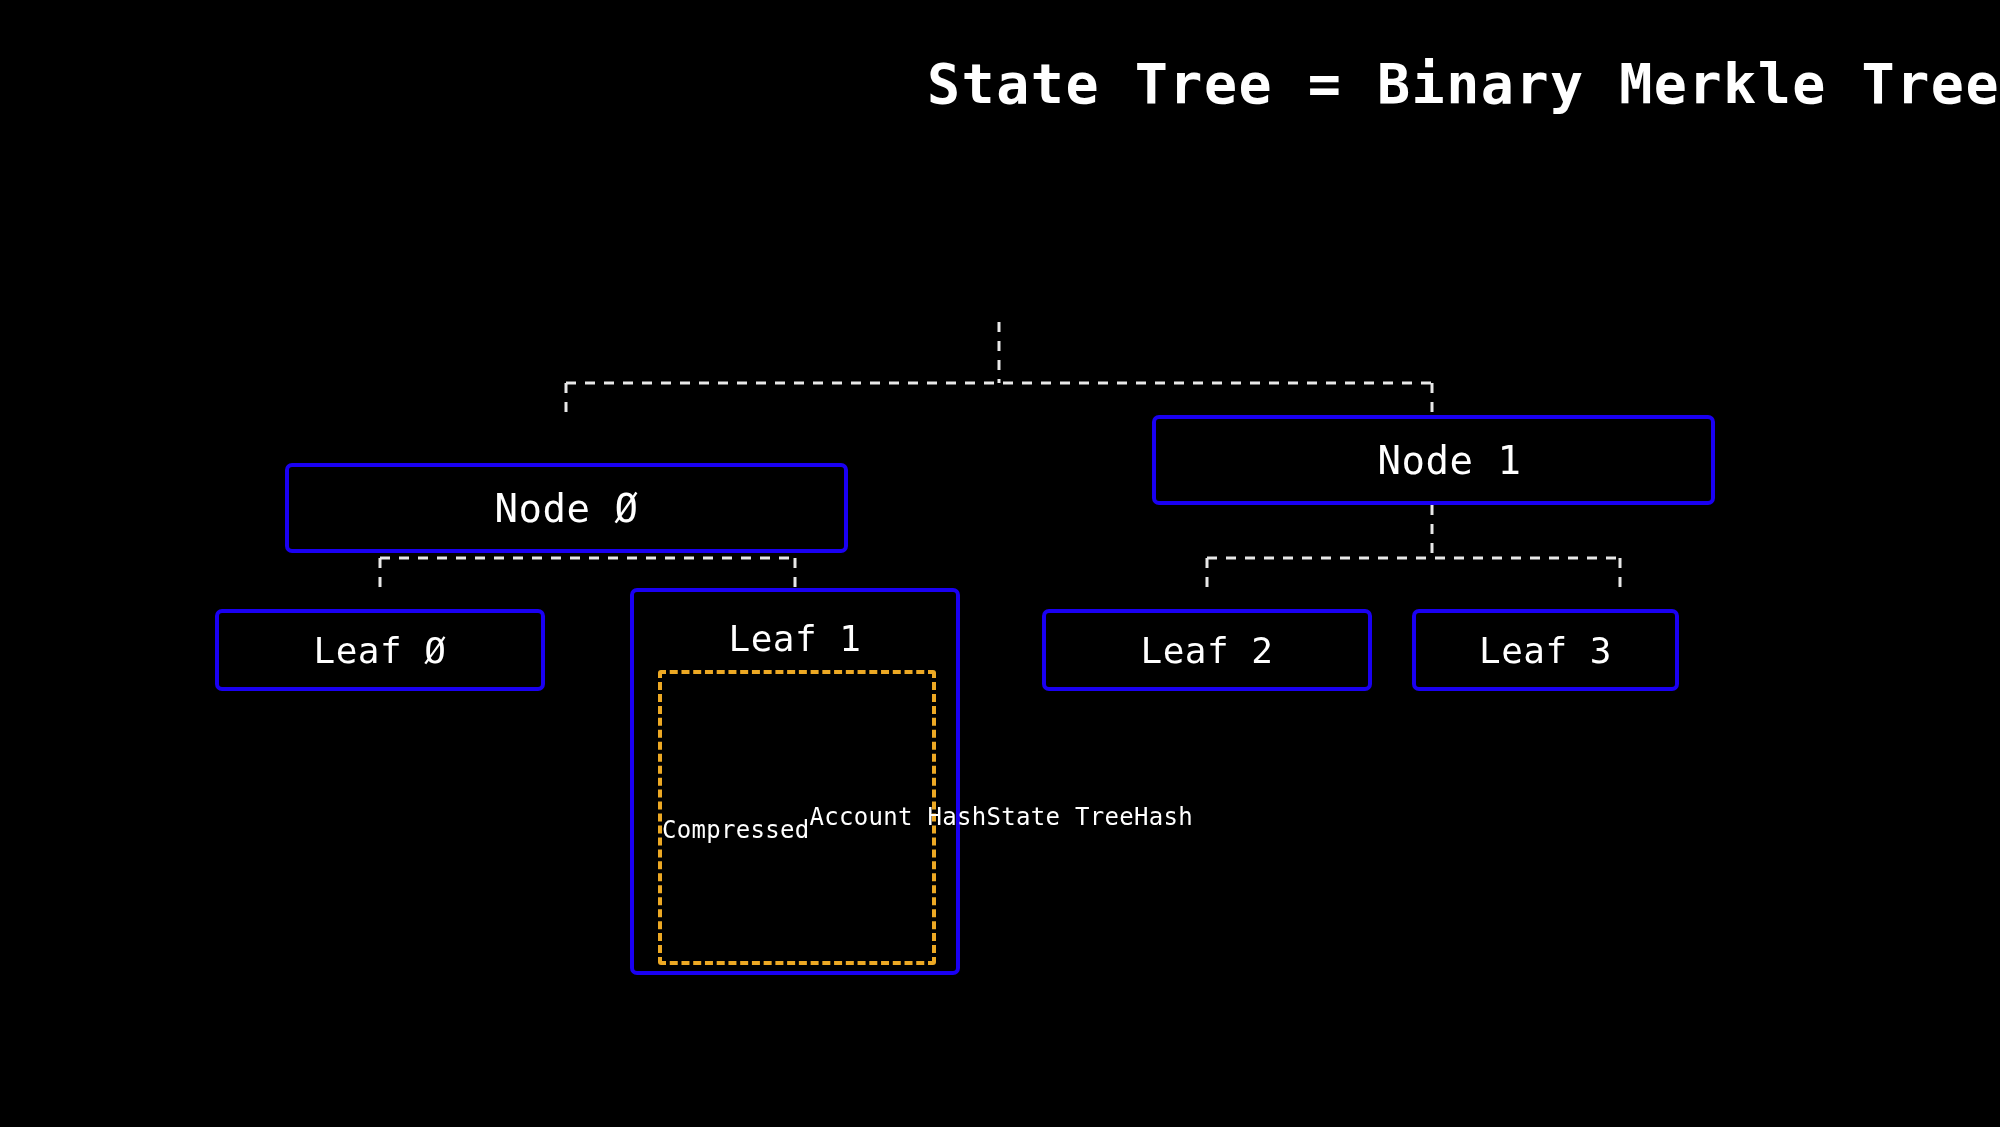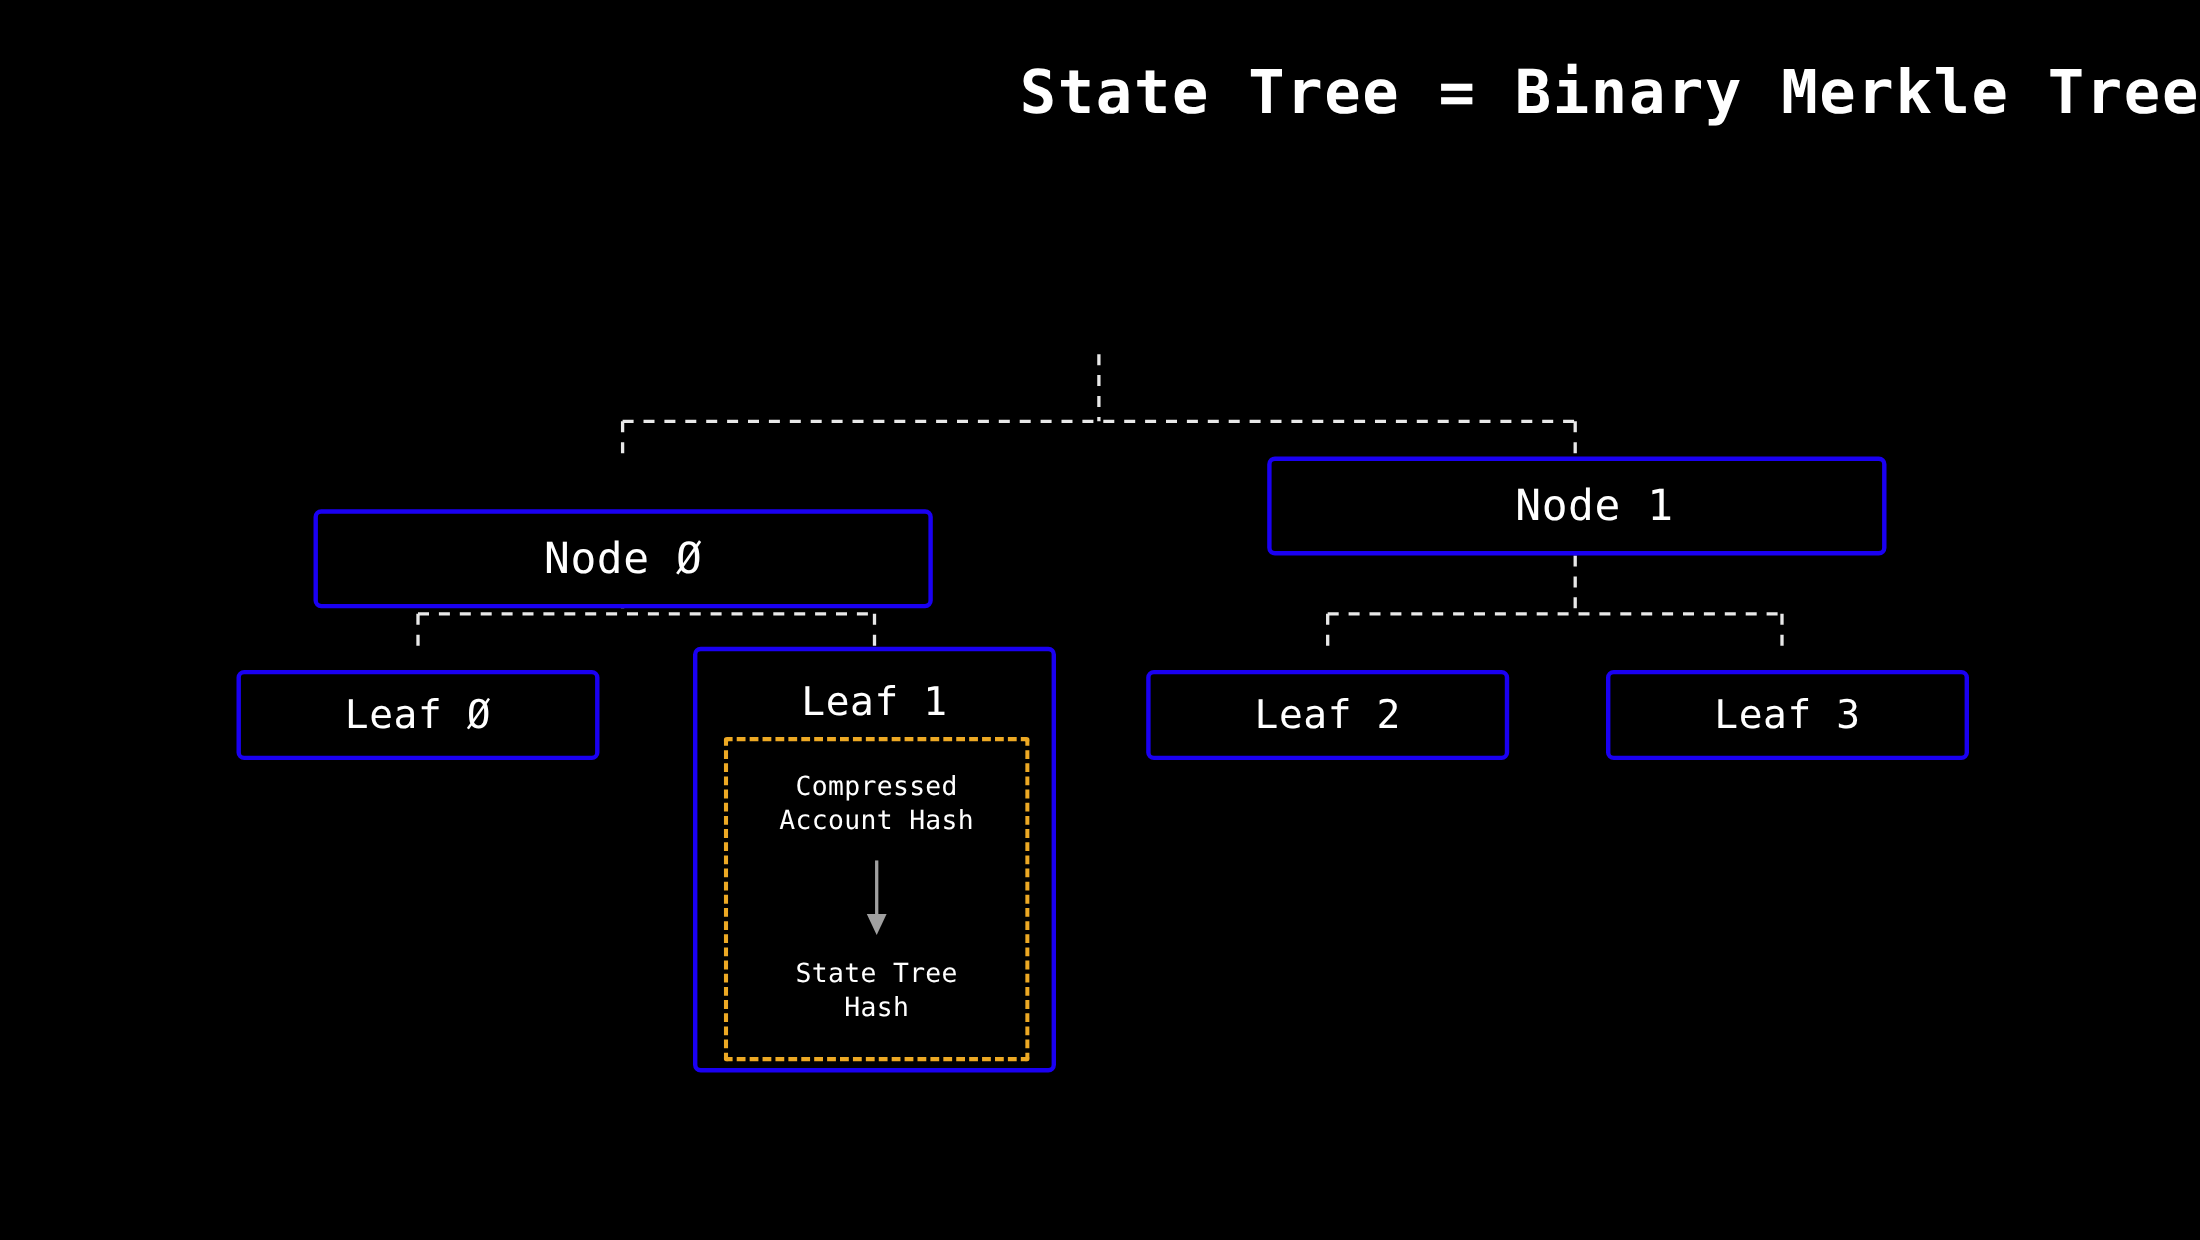--- a/index.html
+++ b/index.html
@@ -107,21 +107,21 @@
     box-sizing: border-box;
     position: absolute;
     left: 24px;
     top: 78px;
     width: 278px;
     height: 295px;
     border: 4px dashed #eda924;
     border-radius: 3px;
     background: #000000;
     display: flex;
-    flex-direction: column;
+    flex-direction: row;
     align-items: center;
     justify-content: flex-start;
   }
   .hash-text {
     width: 100%;
     text-align: center;
     color: #ffffff;
     font-family: "DejaVu Sans Mono", "Liberation Mono", monospace;
     font-size: 24px;
     line-height: 31px;
@@ -191,17 +191,17 @@
 
       <div class="hash-text hash-text-bottom">State Tree</div>
       <div class="hash-text">Hash</div>
     </div>
   </div>
 
   <div class="node node-leaf" style="left:1042px; top:588px; width:330px; height:82px;">
     <span>Leaf 2</span>
   </div>
 
-  <div class="node node-leaf" style="left:1460px; top:588px; width:330px; height:82px;">
+  <div class="node node-leaf" style="left:1412px; top:588px; width:267px; height:82px;">
     <span>Leaf 3</span>
   </div>
 
 </div>
 
 </body></html>

